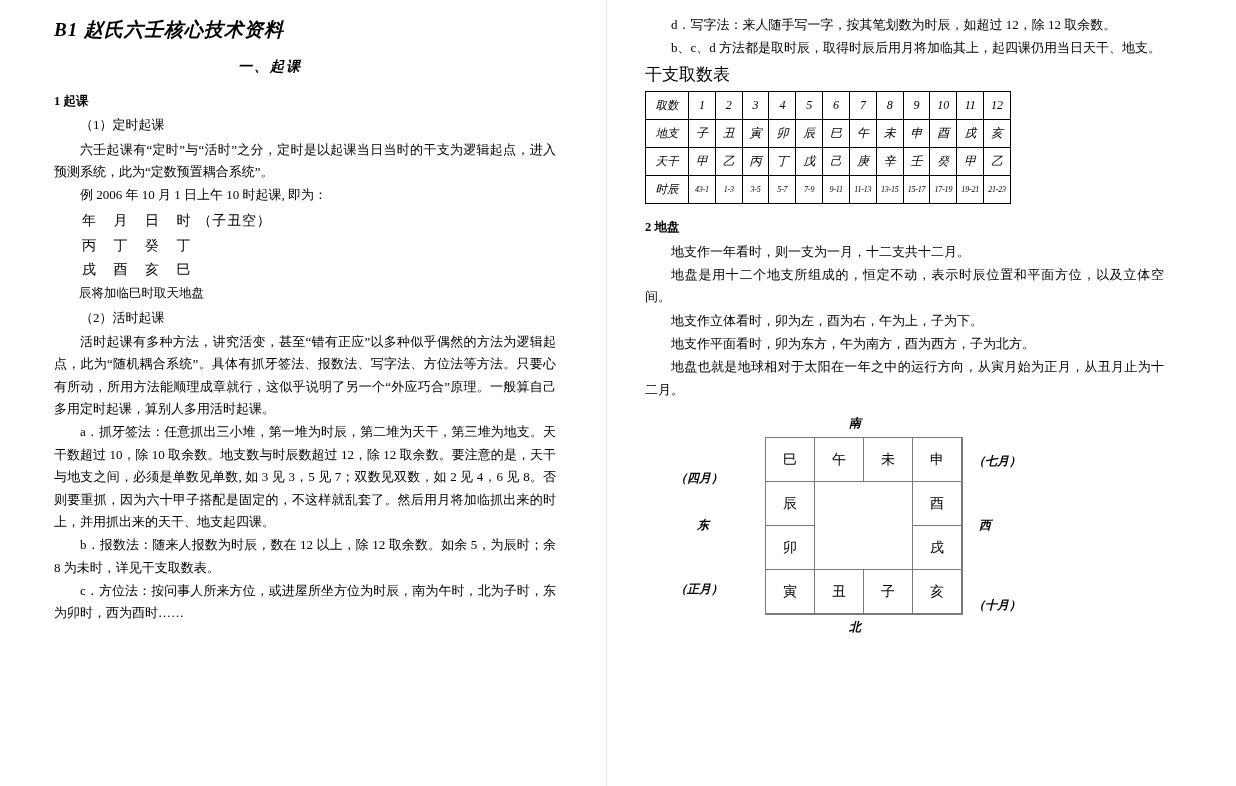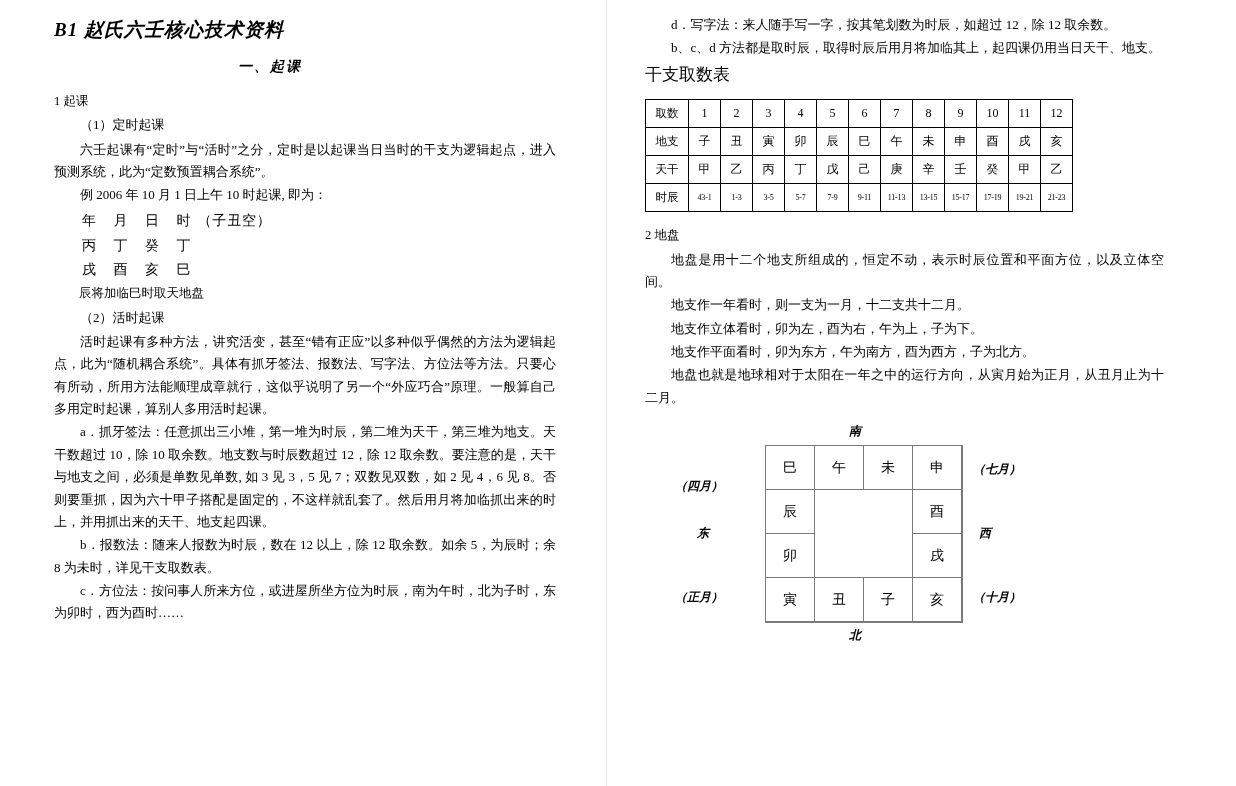--- a/index.html
+++ b/index.html
@@ -60,21 +60,21 @@
     font-style: italic;
     font-size: 14px;
     letter-spacing: 2px;
     margin: 0 0 16px 0;
     padding-right: 70px;
   }
   .h-num {
     font-size: 12.5px;
     margin: 0 0 3px 0;
     line-height: 1.55;
-    font-weight: normal;
+    font-weight: bold;
   }
   .h-sub {
     font-size: 13px;
     margin: 0 0 3px 0;
     line-height: 1.65;
     text-indent: 2em;
   }
   p.body {
     font-size: 13px;
     line-height: 1.72;
@@ -107,23 +107,24 @@
   }
 
   
   .table-caption {
     font-size: 17px;
     margin: 2px 0 3px 0;
     line-height: 1.5;
   }
   table.ganzhi {
     border-collapse: collapse;
-    width: 428px;
+    width: 366px;
     table-layout: fixed;
-    margin: 12px 0 14px 0;
+    margin: 4px 0 14px 0;
+    font-style: italic;
   }
   table.ganzhi td {
     border: 1px solid #000000;
     text-align: center;
     vertical-align: middle;
     height: 27px;
     font-size: 12px;
     padding: 0;
   }
   table.ganzhi td.rowhead {
@@ -189,21 +190,21 @@
   .mon-label {
     position: absolute;
     font-size: 12px;
     font-weight: bold;
     font-style: italic;
     white-space: nowrap;
   }
   .mon-tl { left: 6px;   top: 55px; }
   .mon-tr { left: 304px; top: 38px; }
   .mon-bl { left: 6px;   top: 166px; }
-  .mon-br { left: 304px; top: 166px; }
+  .mon-br { left: 304px; top: 182px; }
 </style>
 </head>
 <body>
 
 <div class="page">
 
   <div class="col-left">
 
     <h1 class="doc-title">B1 赵氏六壬核心技术资料</h1>
 
@@ -307,22 +308,22 @@
           <td>15-17</td>
           <td>17-19</td>
           <td>19-21</td>
           <td>21-23</td>
         </tr>
       </tbody>
     </table>
 
     <div class="h-num">2 地盘</div>
 
+    <p class="body">地支作一年看时，则一支为一月，十二支共十二月。</p>
     <p class="body">地盘是用十二个地支所组成的，恒定不动，表示时辰位置和平面方位，以及立体空间。</p>
-    <p class="body">地支作一年看时，则一支为一月，十二支共十二月。</p>
     <p class="body">地支作立体看时，卯为左，酉为右，午为上，子为下。</p>
     <p class="body">地支作平面看时，卯为东方，午为南方，酉为西方，子为北方。</p>
     <p class="body">地盘也就是地球相对于太阳在一年之中的运行方向，从寅月始为正月，从丑月止为十二月。</p>
 
     <div class="dipan-wrap">
 
       <div class="dir-label dir-n">南</div>
       <div class="dir-label dir-s">北</div>
       <div class="dir-label dir-e">东</div>
       <div class="dir-label dir-w">西</div>

